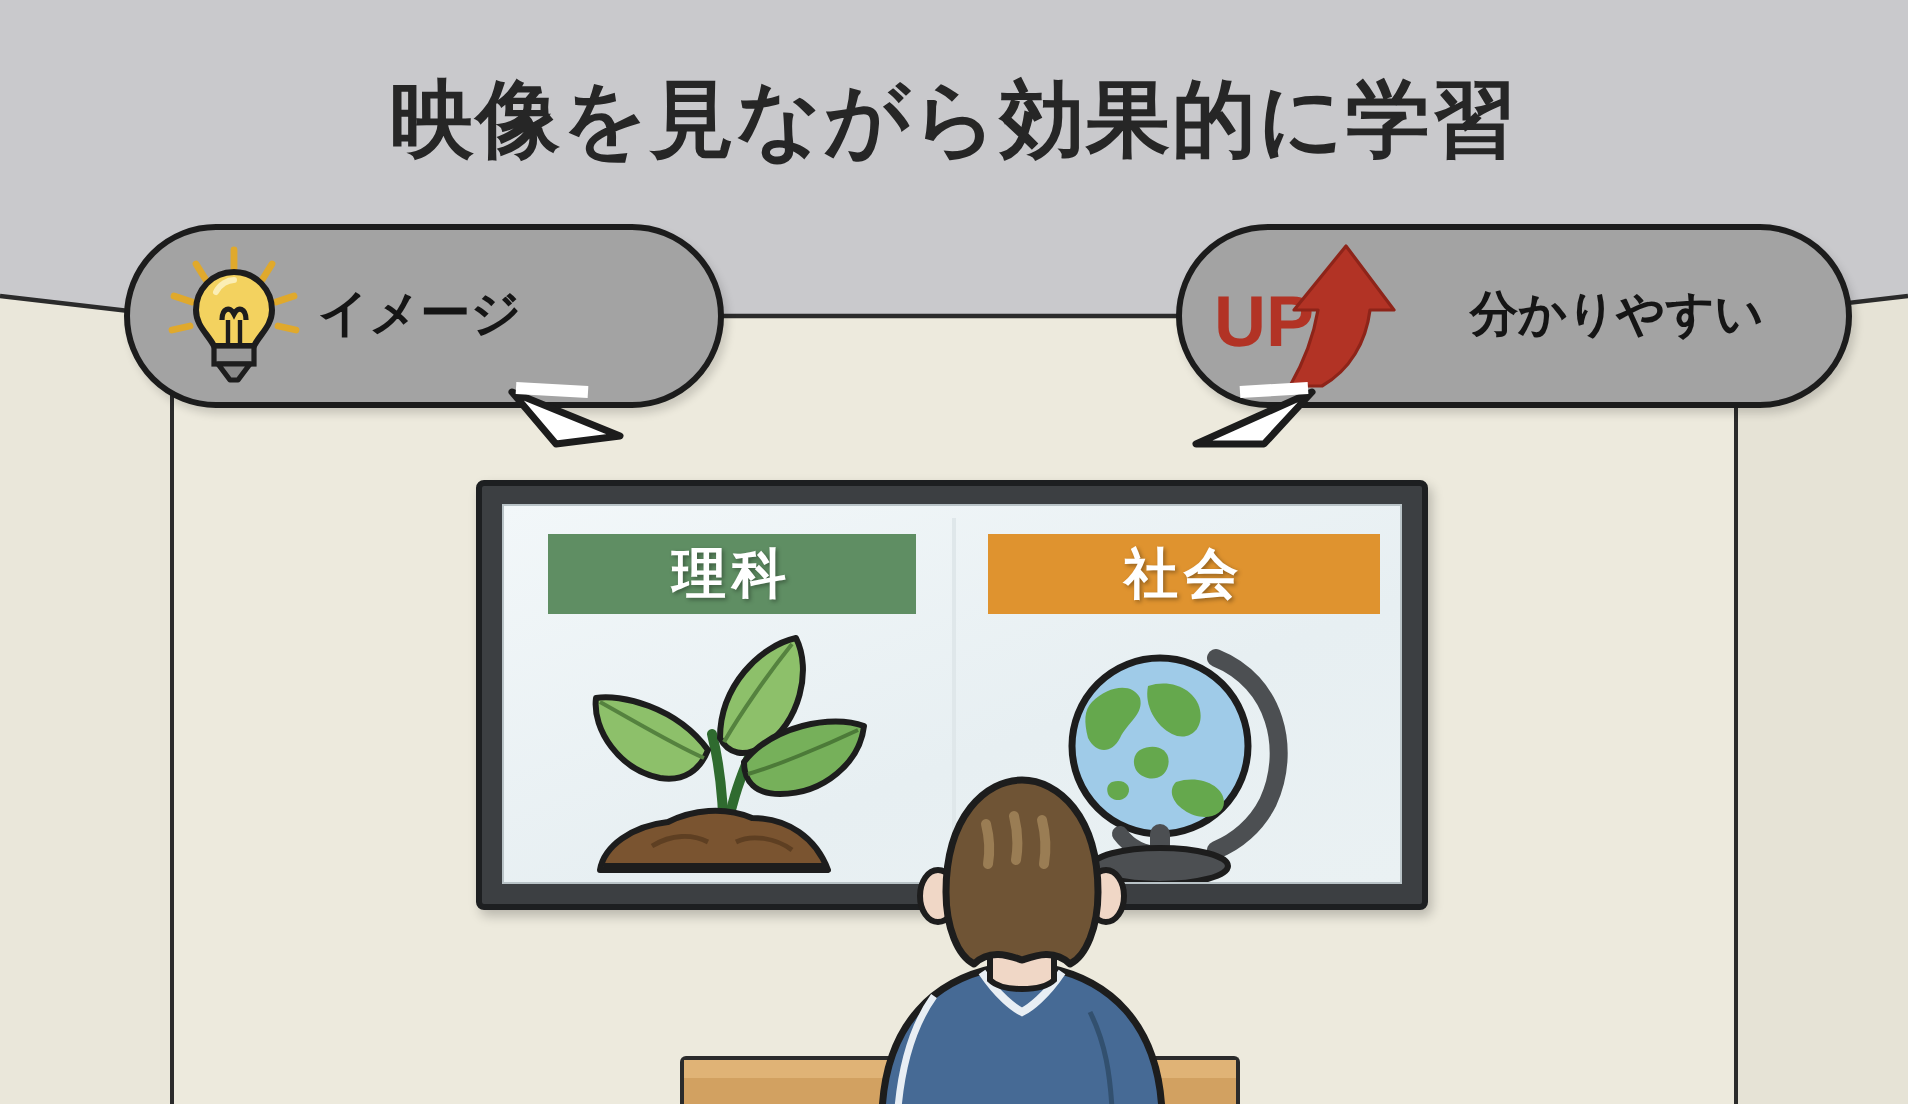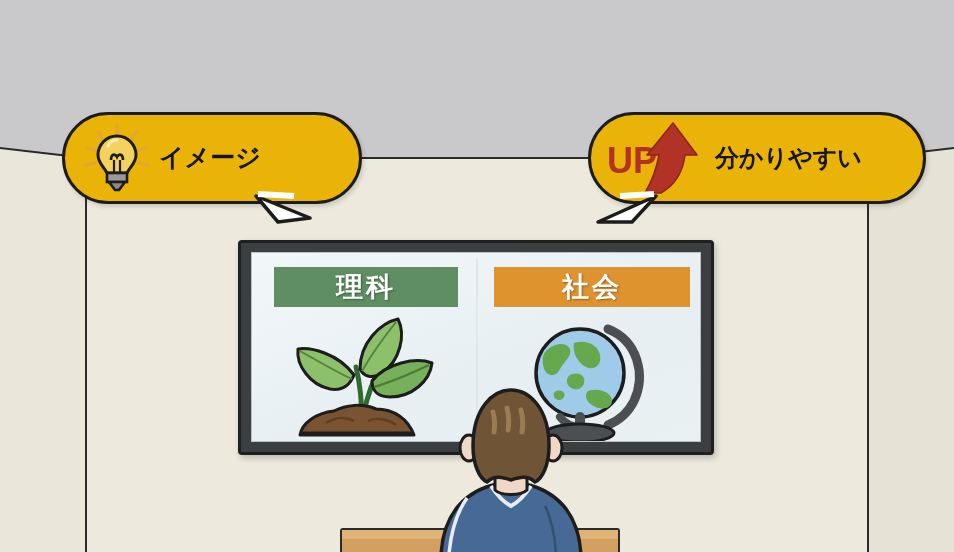--- a/index.html
+++ b/index.html
@@ -130,21 +130,21 @@
     padding-top: 4px;
     box-sizing: border-box;
   }
 
   
   .bubble {
     position: absolute;
   }
   .bubble-body {
     position: relative;
-    background: #eab308;
+    background: #a3a3a3;
     border: 3.5px solid #1c1c1c;
     border-radius: 46px;
     display: flex;
     align-items: center;
     padding: 10px 16px;
     box-sizing: border-box;
     box-shadow: 2px 3px 4px rgba(0,0,0,0.15);
   }
   .bubble-text {
     font-size: 25px;
@@ -155,21 +155,21 @@
   }
   .bubble-text .line2 { display: block; }
   .bubble-tail {
     position: absolute;
   }
 
   #bubble-left  { left: 62px; top: 112px; }
   #bubble-left .bubble-body { width: 300px; height: 92px; }
   #bubble-right { left: 588px; top: 112px; }
   #bubble-right .bubble-body { width: 338px; height: 92px; padding: 10px 14px; }
-  #bubble-right .bubble-text { font-size: 24px; }
+  #bubble-right .bubble-text { font-size: 24px; margin-left: 20px; }
 
   .bulb-wrap {
     flex: 0 0 auto;
     width: 72px; height: 72px;
     margin-right: 6px;
   }
   .up-wrap {
     flex: 0 0 auto;
     width: 108px; height: 74px;
     margin-right: 2px;
@@ -209,20 +209,21 @@
   <div class="wall-left"></div>
   <div class="wall-center"></div>
   <div class="wall-right"></div>
 
   <svg class="ceiling-edge" width="954" height="552">
     <path d="M0,148 L86,158 L868,158 L954,148" fill="none" stroke="#2b2b2b" stroke-width="2.2"></path>
   </svg>
   <div class="corner-line left"></div>
   <div class="corner-line right"></div>
 
+  <div class="title">映像を見ながら効果的に学習</div>
 
   <div class="tv-frame">
     <div class="tv-screen">
       <div class="screen-divider"></div>
 
       <div class="panel left">
         <div class="panel-header" style="background:#5f8e63">理科</div>
         <div class="panel-art">
           <svg width="176" height="128" viewBox="0 0 176 128">
 

